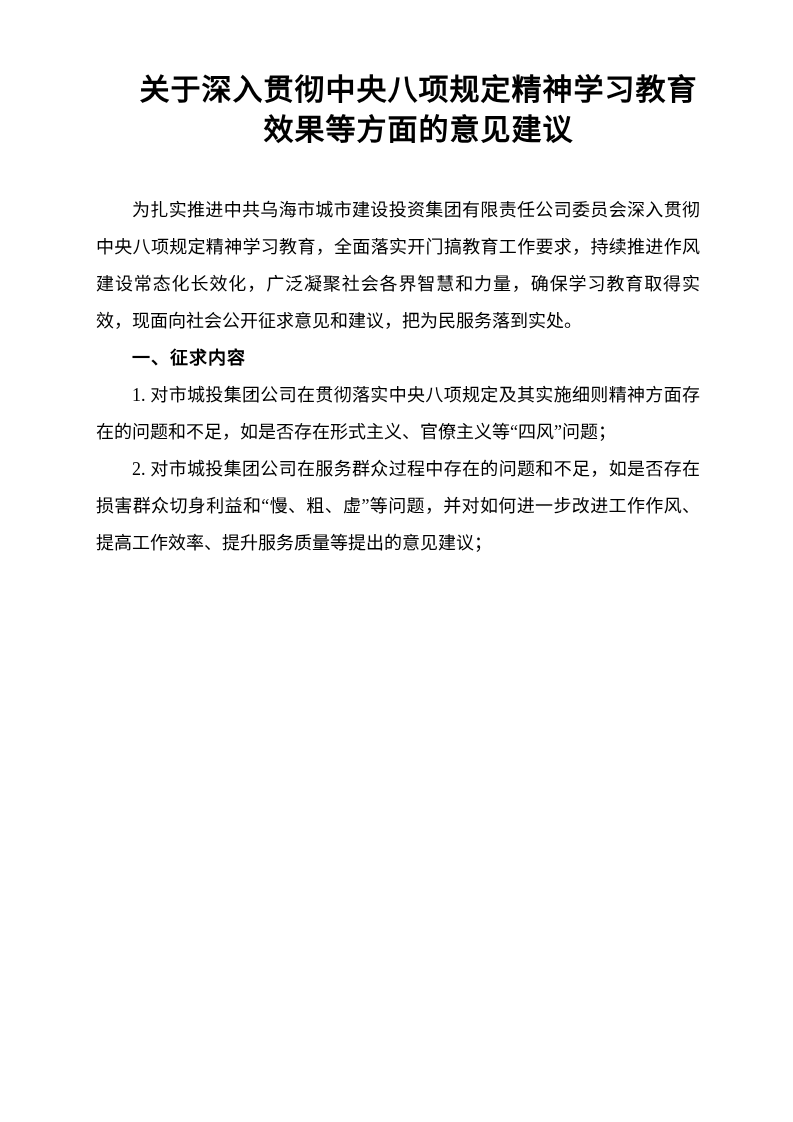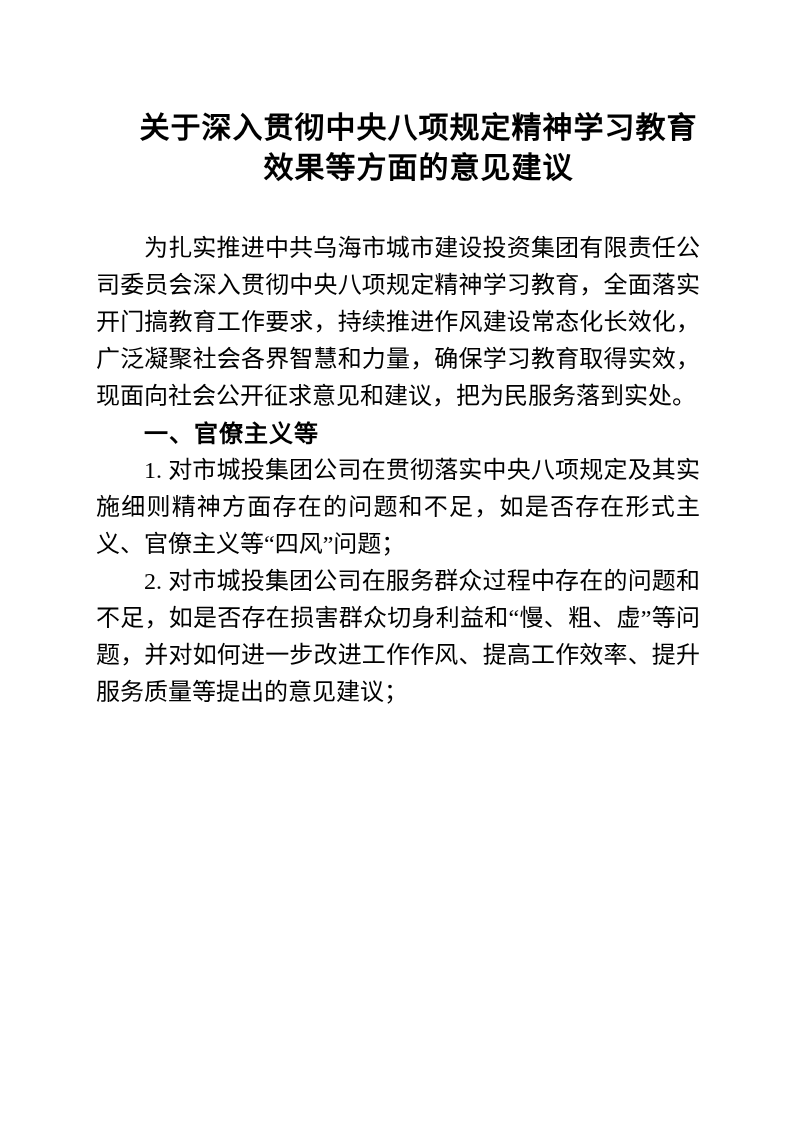--- a/index.html
+++ b/index.html
@@ -11,35 +11,35 @@
     position: relative;
     width: 793px;
     height: 1122px;
     margin: 0 auto;
     background: #ffffff;
     color: #000000;
     overflow: hidden;
     font-family: "Liberation Serif", "DejaVu Serif", serif;
   }
   .title-block {
-    padding-top: 108px;
+    padding-top: 70px;
     text-align: center;
     font-weight: bold;
     font-size: 30px;
     line-height: 40px;
     letter-spacing: 1px;
     font-family: "DejaVu Serif", "Liberation Serif", serif;
     margin-left: 44px;
   }
   .title-line {
     display: block;
   }
   .body-block {
     margin: 42px 93px 0 96px;
-    font-size: 24px;
+    font-size: 18px;
     line-height: 37px;
     text-align: justify;
     text-justify: inter-character;
     font-family: "Liberation Serif", "DejaVu Serif", serif;
   }
   .body-block p {
     margin: 0;
     padding: 0;
     text-indent: 2em;
   }
@@ -55,21 +55,21 @@
 <div class="page">
 
   <div class="title-block">
     <span class="title-line">关于深入贯彻中央八项规定精神学习教育</span>
     <span class="title-line">效果等方面的意见建议</span>
   </div>
 
   <div class="body-block">
     <p>为扎实推进中共乌海市城市建设投资集团有限责任公司委员会深入贯彻中央八项规定精神学习教育，全面落实开门搞教育工作要求，持续推进作风建设常态化长效化，广泛凝聚社会各界智慧和力量，确保学习教育取得实效，现面向社会公开征求意见和建议，把为民服务落到实处。</p>
 
-    <p class="section-heading">一、官僚主义等</p>
+    <p class="section-heading">一、征求内容</p>
 
     <p>1. 对市城投集团公司在贯彻落实中央八项规定及其实施细则精神方面存在的问题和不足，如是否存在形式主义、官僚主义等“四风”问题；</p>
 
     <p>2. 对市城投集团公司在服务群众过程中存在的问题和不足，如是否存在损害群众切身利益和“慢、粗、虚”等问题，并对如何进一步改进工作作风、提高工作效率、提升服务质量等提出的意见建议；</p>
 
 
 
   </div>
 
 </div>

